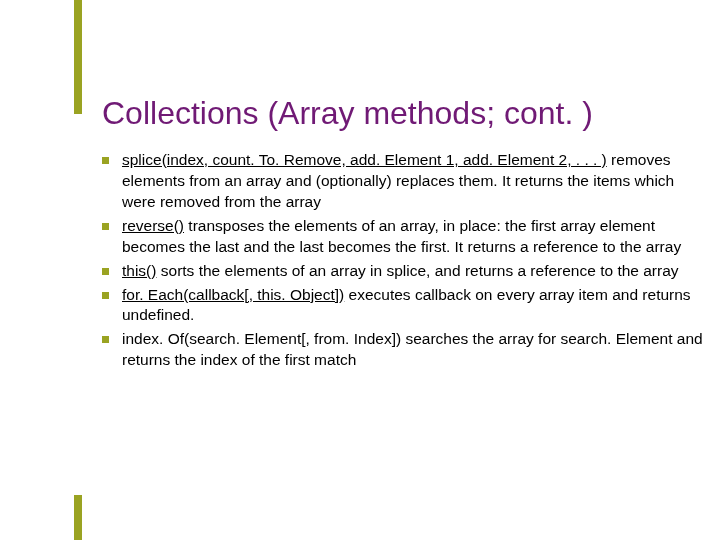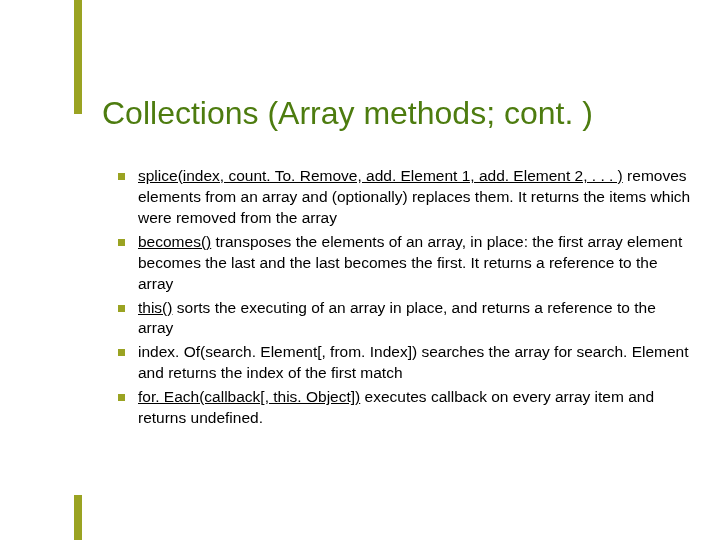--- a/index.html
+++ b/index.html
@@ -32,32 +32,32 @@
   .accent-bar.bottom {
     bottom: 0;
     height: 45px;
   }
   .title {
     position: absolute;
     left: 102px;
     top: 95px;
     font-size: 32px;
     font-weight: 400;
-    color: #4d7c0f;
+    color: #701a75;
     white-space: nowrap;
   }
   .body {
     position: absolute;
     left: 102px;
     top: 150px;
     right: 10px;
   }
   ul.bullets {
     list-style: none;
-    margin: 16px;
+    margin: 0;
     padding: 0;
   }
   ul.bullets > li {
     position: relative;
     padding-left: 20px;
     margin: 0 0 3px 0;
     font-size: 15.5px;
     line-height: 1.35;
   }
   ul.bullets > li::before {
@@ -80,31 +80,31 @@
 
   <div class="title">Collections (Array methods; cont. )</div>
 
   <div class="body">
     <ul class="bullets">
       <li>
         <span class="u">splice(index, count. To. Remove, add. Element 1, add. Element 2, . . . )</span>
         <span> removes elements from an array and (optionally) replaces them. It returns the items which were removed from the array</span>
       </li>
       <li>
-        <span class="u">becomes()</span>
+        <span class="u">reverse()</span>
         <span> transposes the elements of an array, in place: the first array element becomes the last and the last becomes the first. It returns a reference to the array</span>
       </li>
       <li>
         <span class="u">this()</span>
-        <span> sorts the executing of an array in place, and returns a reference to the array</span>
+        <span> sorts the elements of an array in splice, and returns a reference to the array</span>
+      </li>
+      <li>
+        <span class="u">for. Each(callback[, this. Object])</span>
+        <span> executes callback on every array item and returns undefined.</span>
       </li>
       <li>
         <span>index. Of(search. Element[, from. Index])</span>
         <span> searches the array for search. Element and returns the index of the first match</span>
-      </li>
-      <li>
-        <span class="u">for. Each(callback[, this. Object])</span>
-        <span> executes callback on every array item and returns undefined.</span>
       </li>
     </ul>
   </div>
 
 </div>
 
 </body></html>

